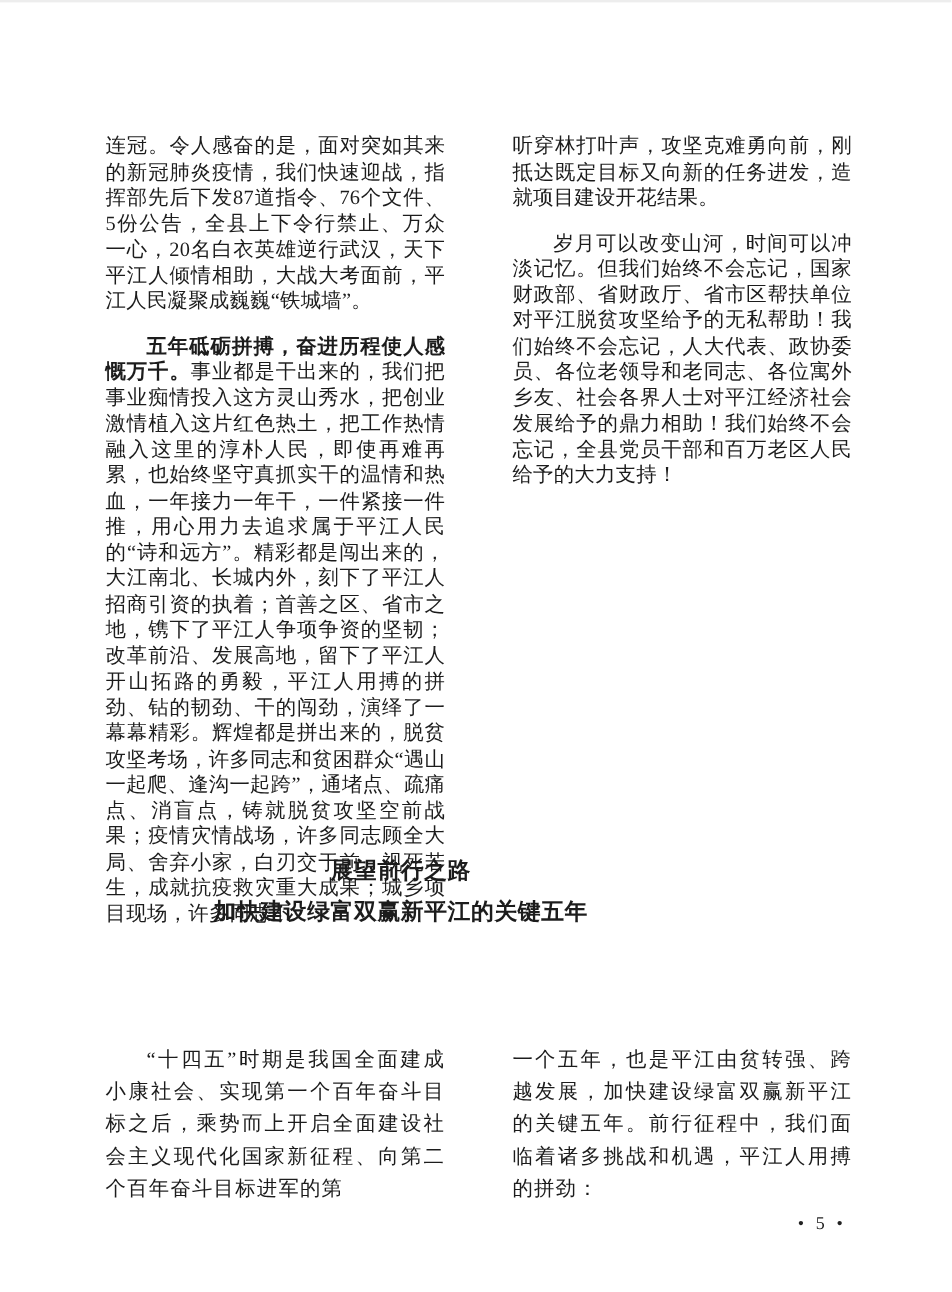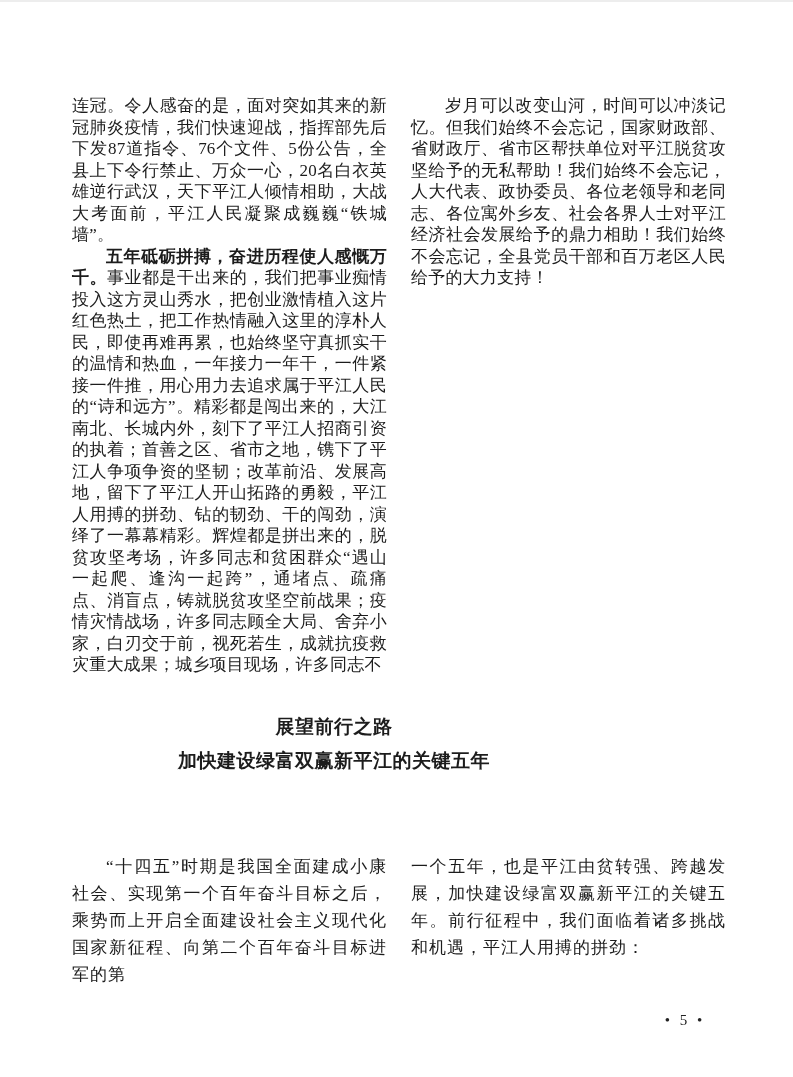--- a/index.html
+++ b/index.html
@@ -12,21 +12,21 @@
     overflow:hidden;
     border-top:2px solid #ededed;
     box-sizing:border-box;
   }
   .columns {
     position:absolute; left:72px; top:93px; width:654px;
     display:flex; gap:24px;
   }
   .col { width:315px; }
   .para {
-    margin:0;
+    margin:16px;
     font-size:17px;
     line-height:21.5px;
     letter-spacing:0.2px;
     text-align:justify;
   }
   .indent { text-indent:2em; }
   .bold-lead { font-weight:700; }
   .heading {
     position:absolute; left:68px; top:708px; width:532px;
     text-align:center;
@@ -55,20 +55,21 @@
 <body>
 
 <div class="page">
 
   <div class="columns">
     <div class="col">
       <p class="para">连冠。令人感奋的是，面对突如其来的新冠肺炎疫情，我们快速迎战，指挥部先后下发87道指令、76个文件、5份公告，全县上下令行禁止、万众一心，20名白衣英雄逆行武汉，天下平江人倾情相助，大战大考面前，平江人民凝聚成巍巍“铁城墙”。</p>
       <p class="para indent"><span class="bold-lead">五年砥砺拼搏，奋进历程使人感慨万千。</span><span>事业都是干出来的，我们把事业痴情投入这方灵山秀水，把创业激情植入这片红色热土，把工作热情融入这里的淳朴人民，即使再难再累，也始终坚守真抓实干的温情和热血，一年接力一年干，一件紧接一件推，用心用力去追求属于平江人民的“诗和远方”。精彩都是闯出来的，大江南北、长城内外，刻下了平江人招商引资的执着；首善之区、省市之地，镌下了平江人争项争资的坚韧；改革前沿、发展高地，留下了平江人开山拓路的勇毅，平江人用搏的拼劲、钻的韧劲、干的闯劲，演绎了一幕幕精彩。辉煌都是拼出来的，脱贫攻坚考场，许多同志和贫困群众“遇山一起爬、逢沟一起跨”，通堵点、疏痛点、消盲点，铸就脱贫攻坚空前战果；疫情灾情战场，许多同志顾全大局、舍弃小家，白刃交于前，视死若生，成就抗疫救灾重大成果；城乡项目现场，许多同志不</span></p>
     </div>
     <div class="col">
+      <p class="para">听穿林打叶声，攻坚克难勇向前，刚抵达既定目标又向新的任务进发，造就项目建设开花结果。</p>
       <p class="para indent">岁月可以改变山河，时间可以冲淡记忆。但我们始终不会忘记，国家财政部、省财政厅、省市区帮扶单位对平江脱贫攻坚给予的无私帮助！我们始终不会忘记，人大代表、政协委员、各位老领导和老同志、各位寓外乡友、社会各界人士对平江经济社会发展给予的鼎力相助！我们始终不会忘记，全县党员干部和百万老区人民给予的大力支持！</p>
     </div>
   </div>
 
   <div class="heading">
     <div>展望前行之路</div>
     <div>加快建设绿富双赢新平江的关键五年</div>
   </div>
 
   <div class="bottom-columns">

